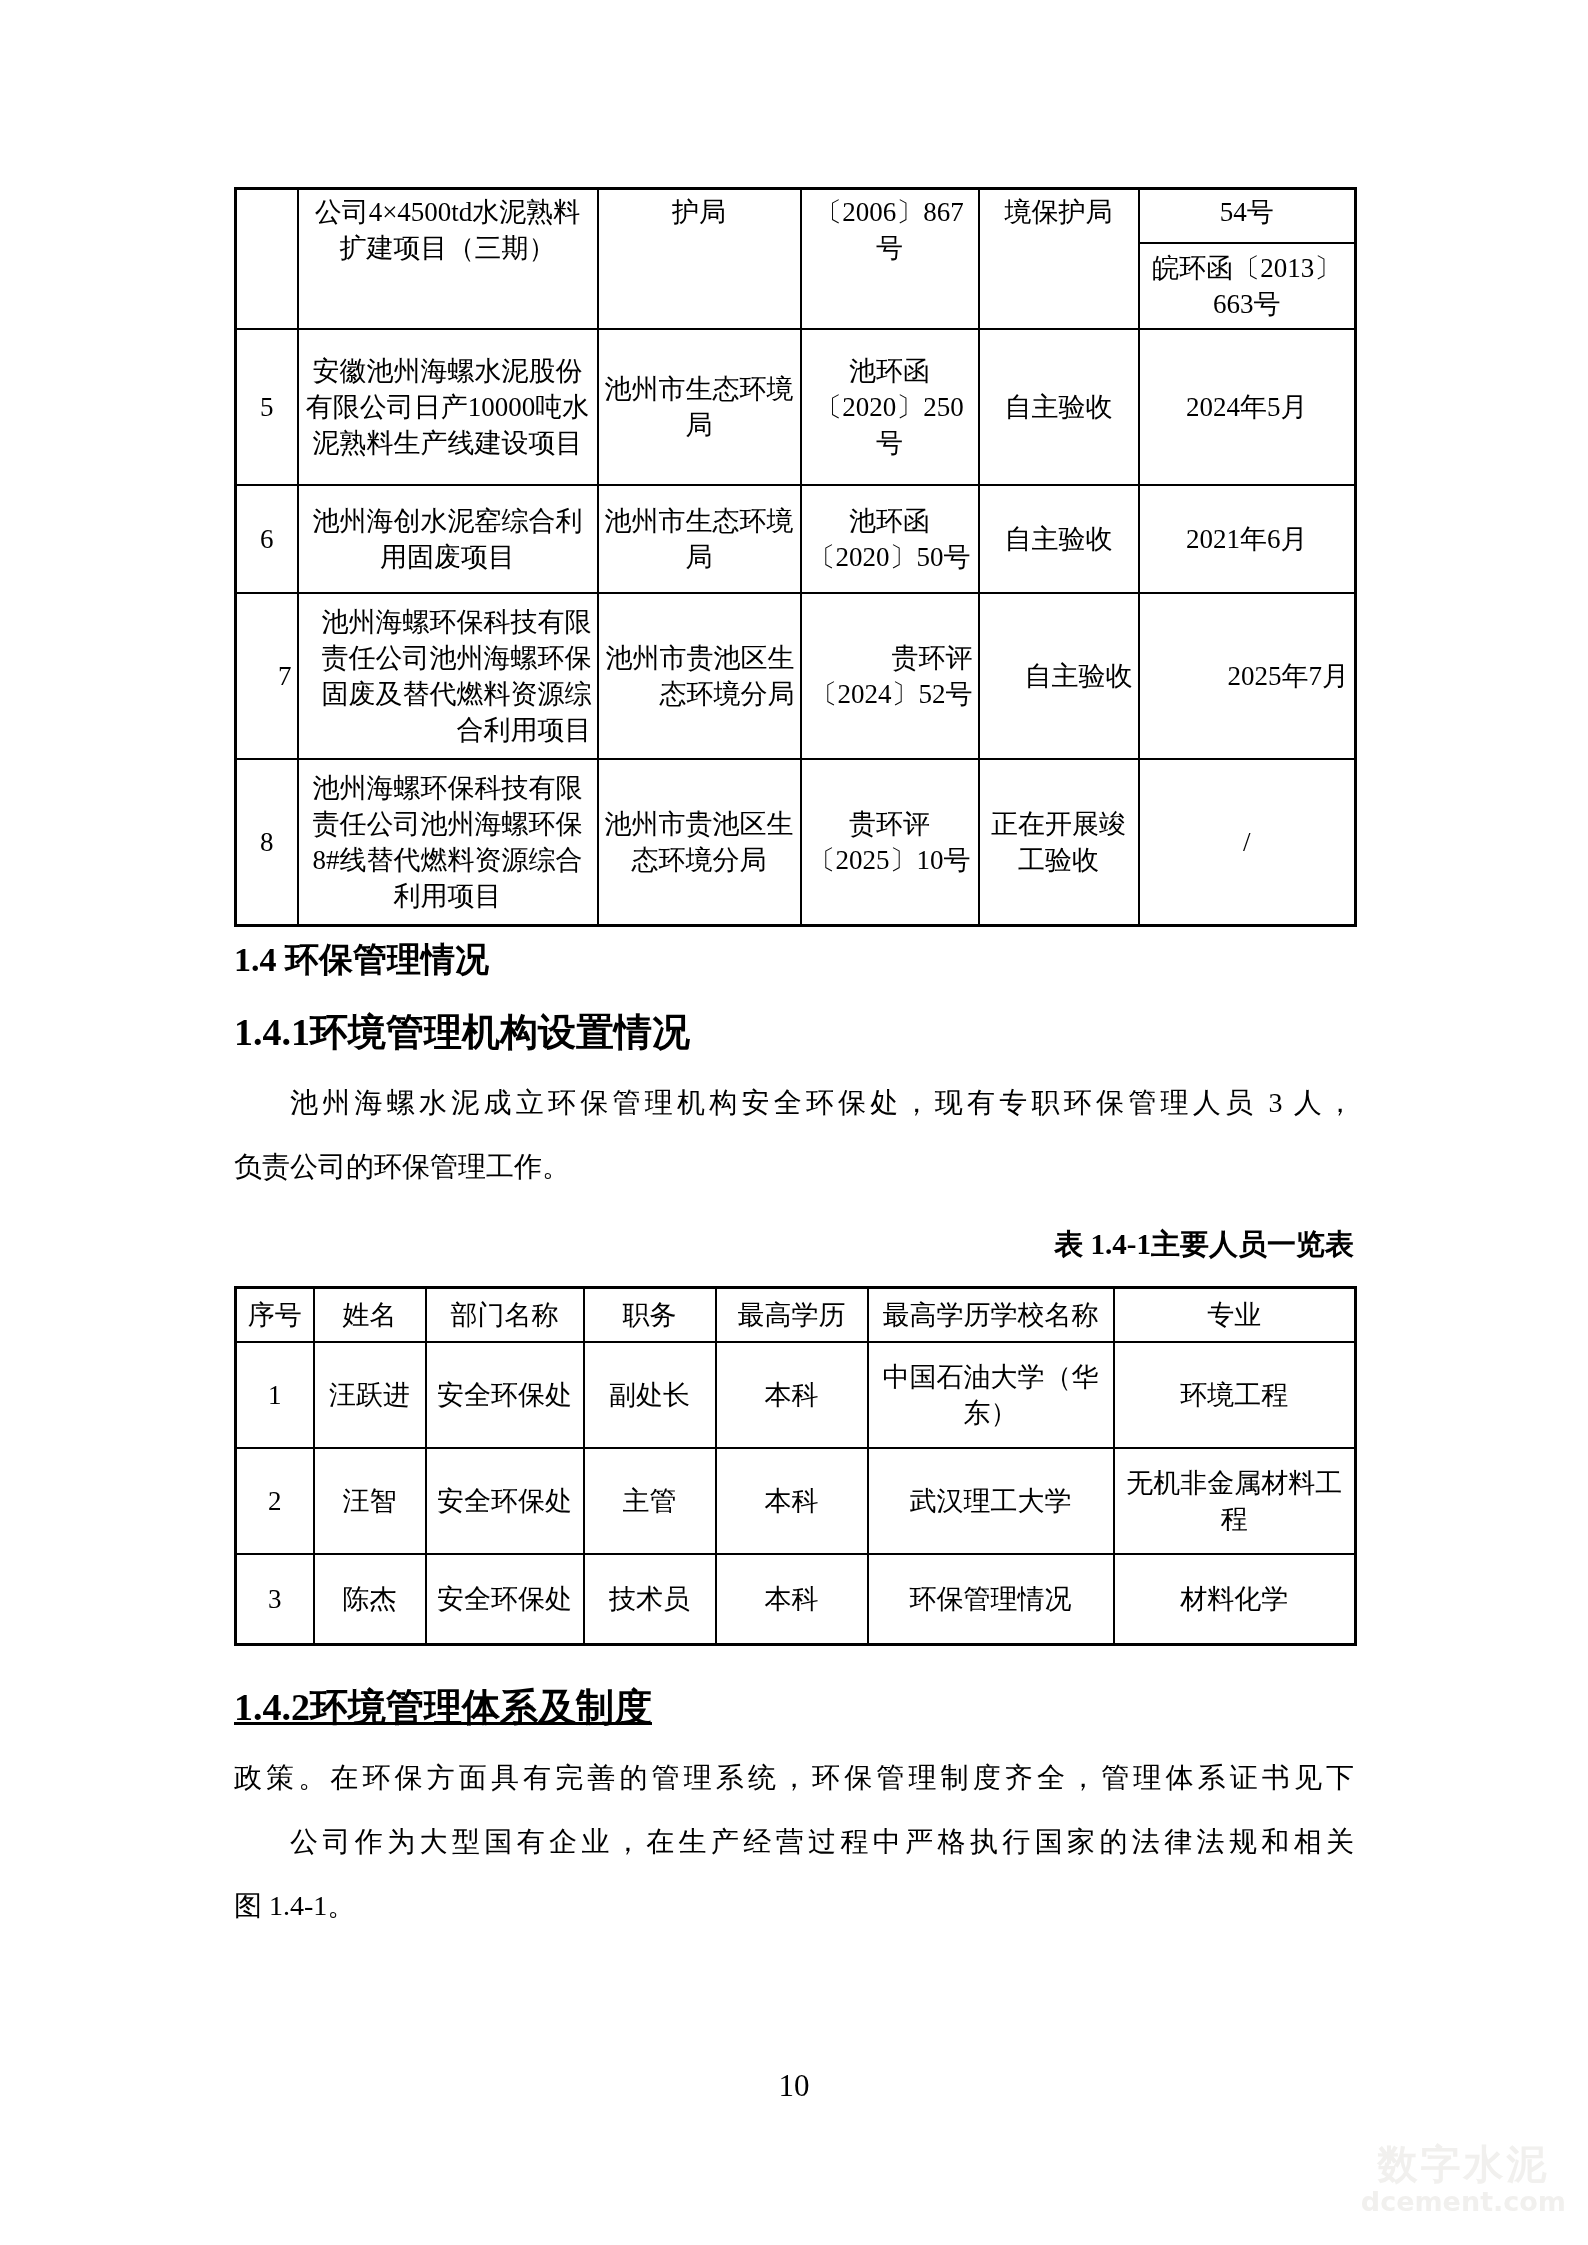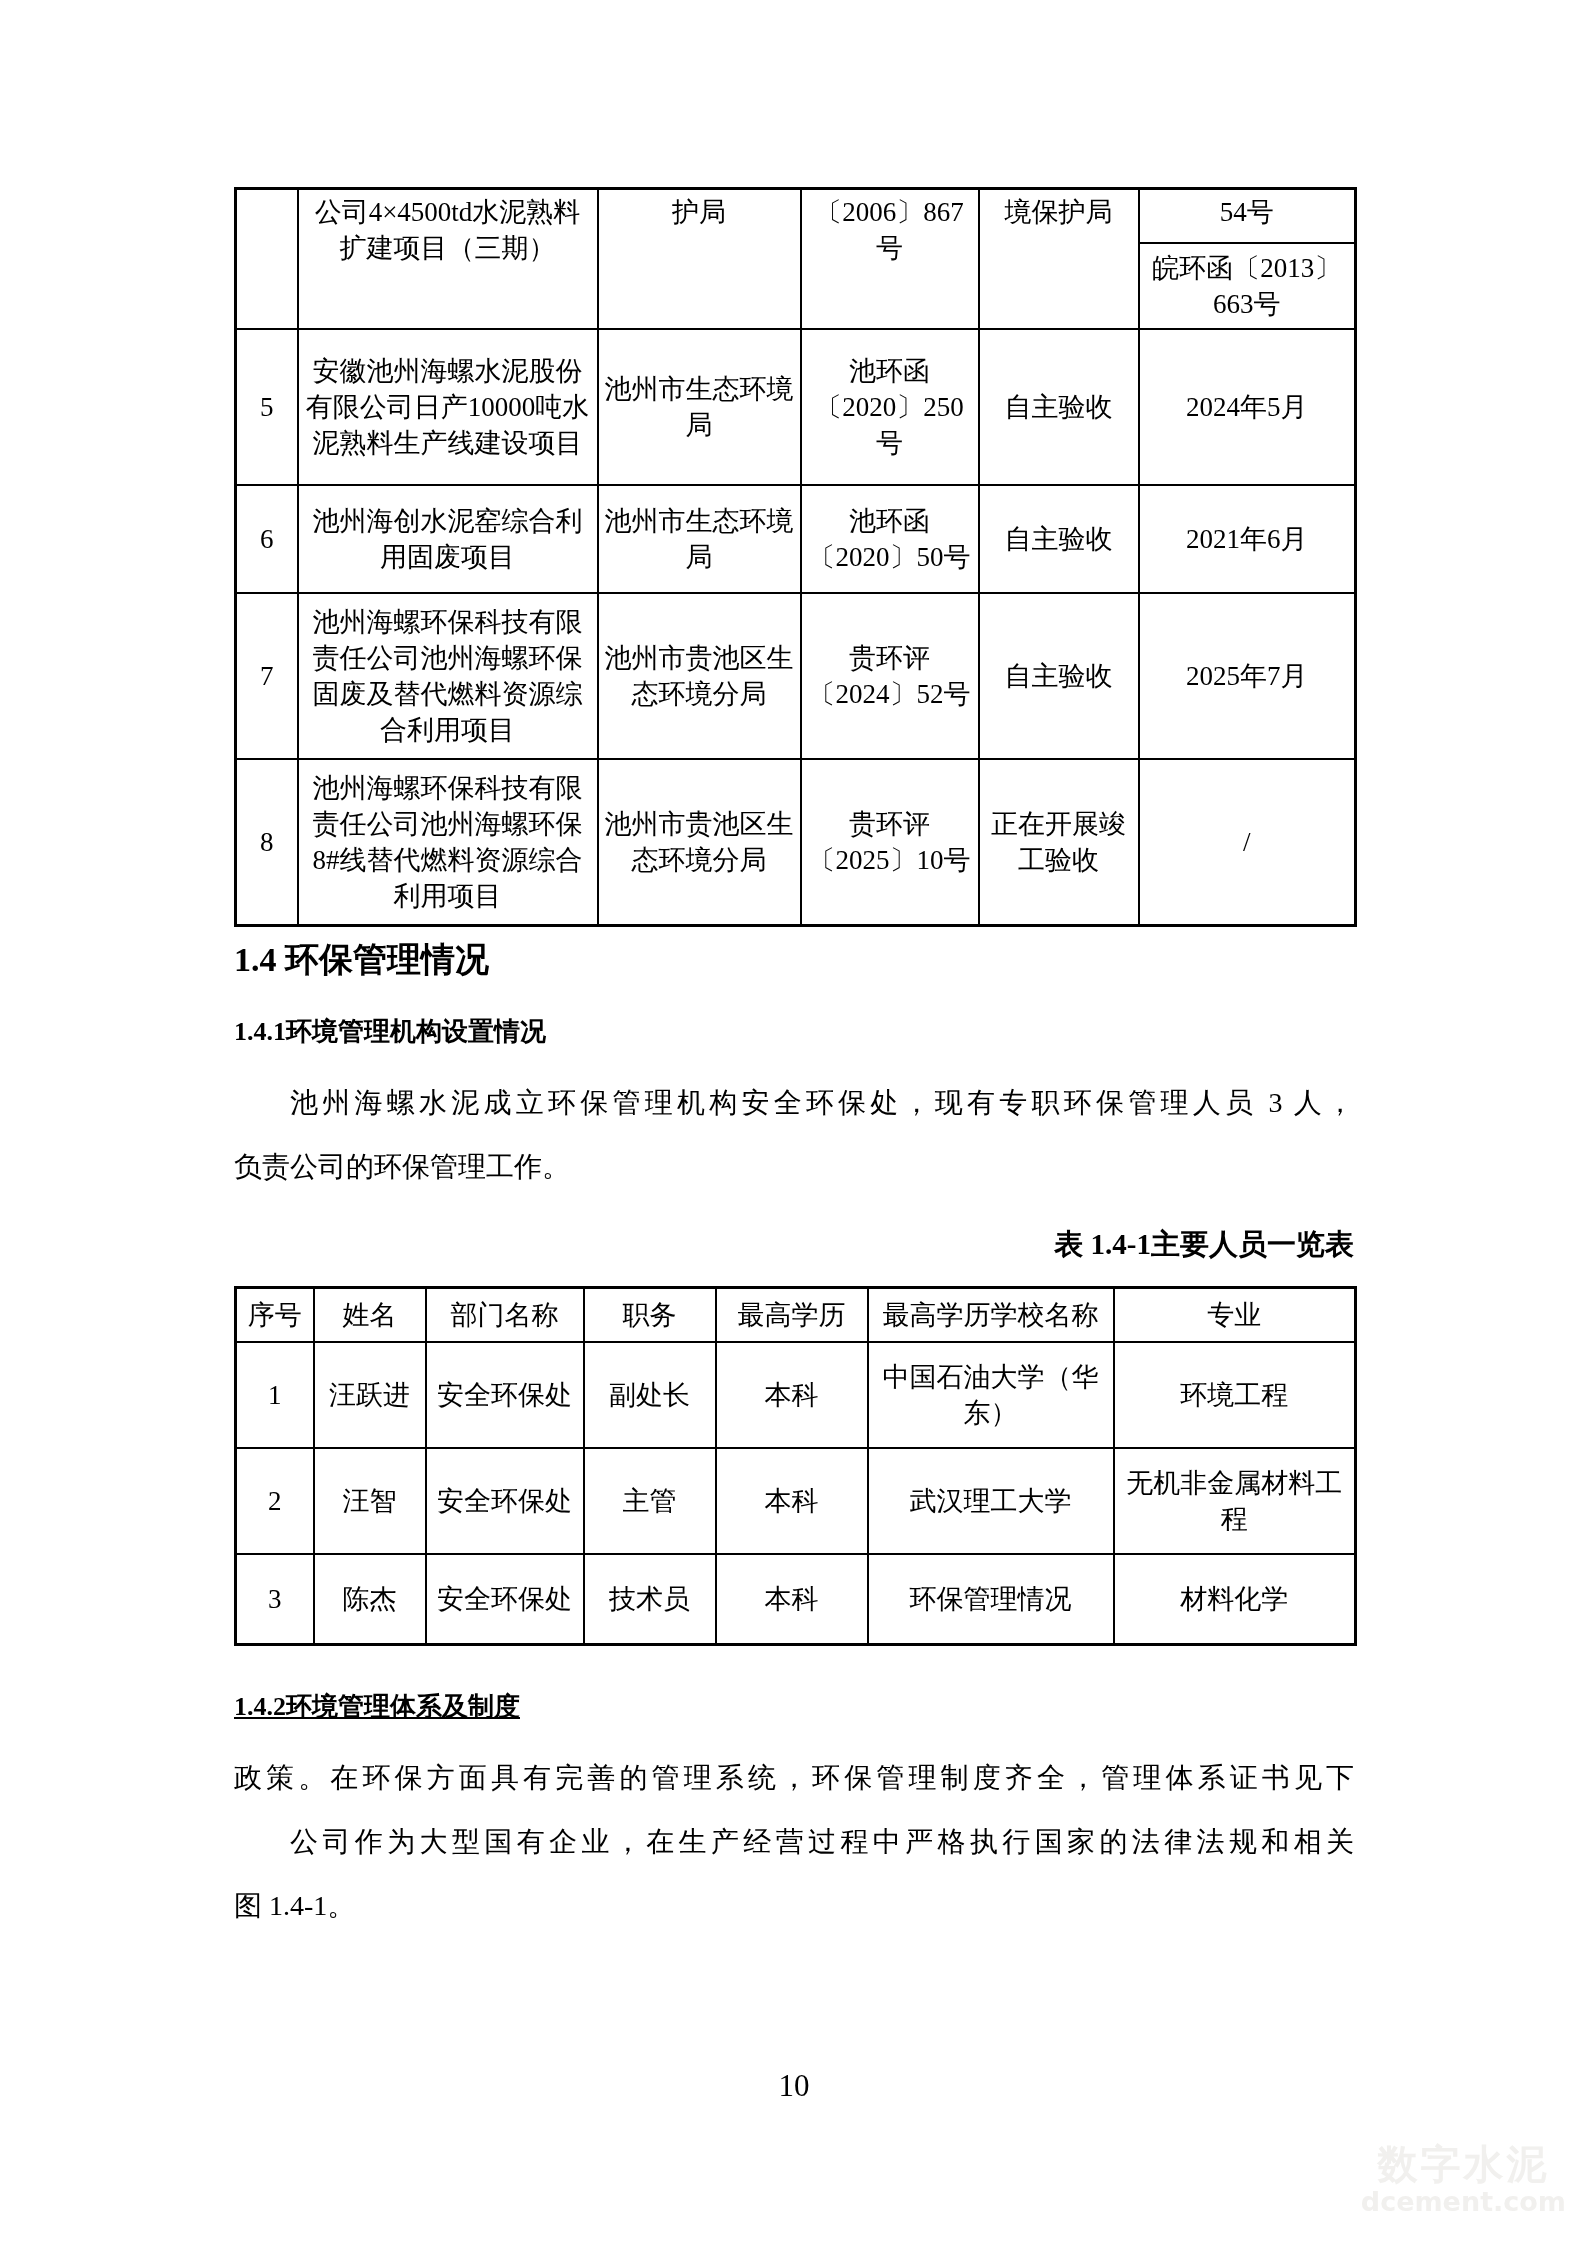--- a/index.html
+++ b/index.html
@@ -37,39 +37,39 @@
     word-break: normal;
     overflow-wrap: break-word;
   }
 
   
   .t1 tr.rowA td { vertical-align: top; }
   .t1 td.sub-top { height: 44px; vertical-align: middle; }
   .t1 tr.rowA2 td { height: 76px; vertical-align: middle; }
   .t1 tr.r5 td { height: 146px; }
   .t1 tr.r6 td { height: 98px; }
-  .t1 tr.r7 td { height: 156px; }
+  .t1 tr.r7 td { height: 156px; text-align: right; }
   .t1 tr.r8 td { height: 156px; }
 
   
   .t2 th { height: 44px; }
   .t2 tr.p1 td { height: 96px; }
   .t2 tr.p2 td { height: 96px; }
   .t2 tr.p3 td { height: 80px; }
 
   
   .h-s14 {
     margin: 12px 0 0 0;
     font-size: 34px;
     line-height: 42px;
     font-weight: bold;
   }
   .h-sub {
     margin: 32px 0 0 0;
-    font-size: 26px;
+    font-size: 38px;
     line-height: 38px;
     font-weight: bold;
   }
   .h-sub.after-table { margin-top: 42px; text-decoration: underline; }
   .para { margin-top: 20px; }
   .pline {
     font-size: 28px;
     line-height: 64px;
     white-space: normal;
   }

